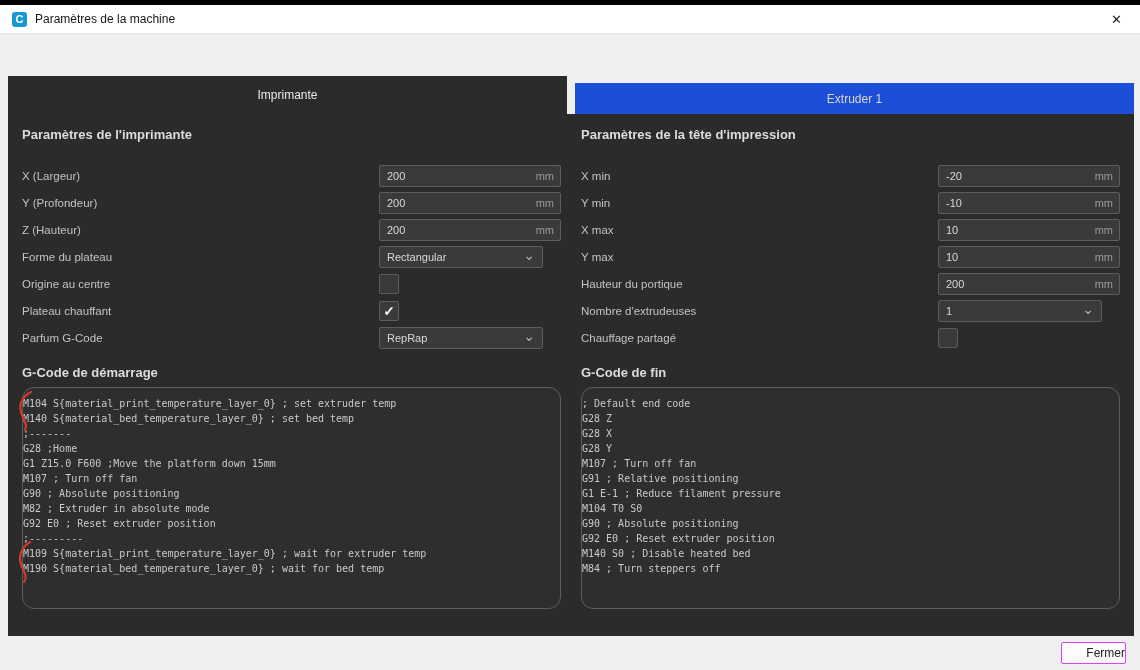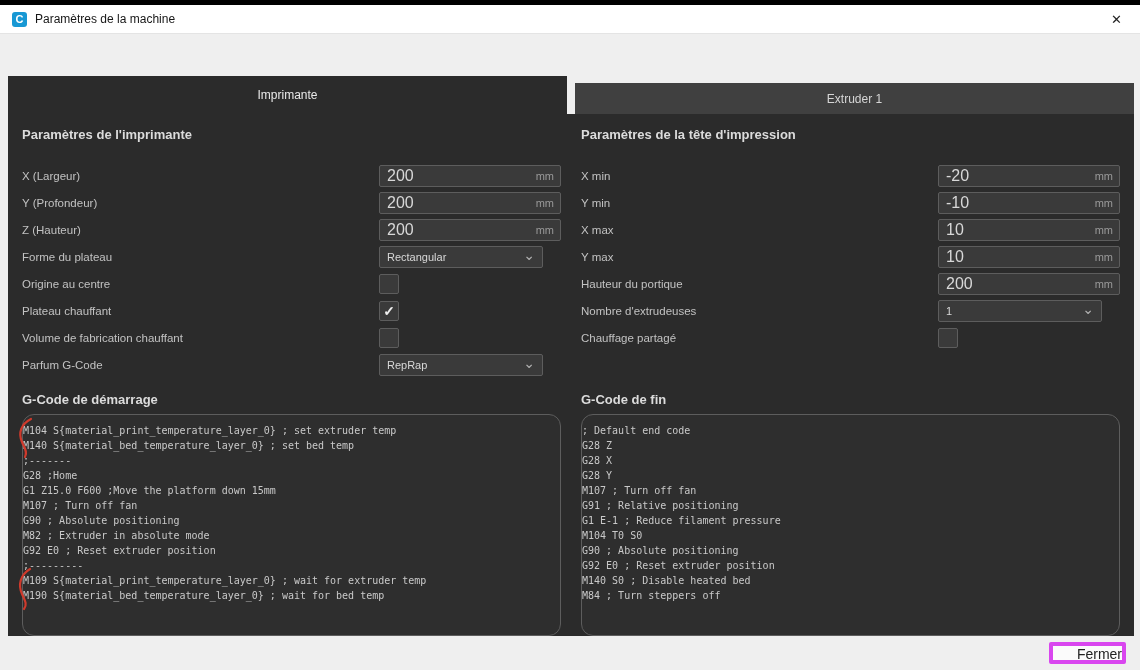--- a/index.html
+++ b/index.html
@@ -27,31 +27,31 @@
   .machine-name {
     font-size:15px; font-weight:bold; color:#1d1d1d; padding:13px 0 0 18px;margin-top:32px;
   }
   .panel { position:absolute; left:8px; top:76px; width:1126px; height:560px; }
   .tabbar { display:flex; gap:8px; height:38px; }
   .tab {
     flex:1; display:flex; align-items:center; justify-content:center;
     font-size:12px; cursor:pointer;
   }
   .tab.active { background:#2b2b2b; color:#e8e8e8; }
-  .tab.inactive { background:#404040; color:#d6d6d6; margin-top:7px; }
+  .tab.inactive { background:#1d4ed8; color:#d6d6d6; margin-top:7px; }
   .panel-body { background:#2b2b2b; height:522px; padding:0 14px; }
   .cols { display:flex; gap:20px; }
   .col { flex:1; min-width:0; }
   h3 { margin:13px 0 20px; font-size:13px; color:#dcdcdc; font-weight:bold; }
   .row { display:flex; align-items:center; justify-content:space-between; height:27px; }
   .lbl { font-size:11.5px; color:#c2c2c2; }
   .ctrl { width:182px; flex:0 0 182px; display:flex; position:relative; }
   .txt {
     width:100%; height:22px; background:#3a3a3a; border:1px solid #5d5d5d;
-    color:#d8d8d8; font-size:16px; padding:0 30px 0 7px; border-radius:2px;
+    color:#d8d8d8; font-size:11px; padding:0 30px 0 7px; border-radius:2px;
     font-family:"Liberation Sans", sans-serif; outline:none;
   }
   .unit {
     position:absolute; right:7px; top:50%; transform:translateY(-50%);
     font-size:11px; color:#9a9a9a; pointer-events:none;
   }
   .select {
     width:164px; height:22px; background:#3a3a3a; border:1px solid #5d5d5d;
     border-radius:2px; display:flex; align-items:center; padding:0 20px 0 7px;
     color:#d8d8d8; font-size:11px; position:relative; cursor:pointer;
@@ -75,22 +75,22 @@
   }
   .mark { position:absolute; pointer-events:none; }
   .mark1 { left:-7px; top:2px; }
   .mark2 { left:-7px; top:152px; }
   .footer {
     position:absolute; left:0; top:636px; width:1140px; height:34px;
     background:#efefef; display:flex; align-items:center; justify-content:flex-end;
     padding-right:14px;
   }
   .fermer-btn {
-    min-width:64px; height:22px; background:#fbfbfb; border:4px solid #d946ef;
-    border-radius:2px; font-size:14px; color:#222; cursor:pointer;
+    min-width:64px; height:22px; background:#fbfbfb; border:1px solid #d946ef;
+    border-radius:2px; font-size:12px; color:#222; cursor:pointer;
     font-family:"Liberation Sans", sans-serif;
     padding-left:24px;
   }
 </style>
 </head>
 <body>
 
 <div class="top-strip"></div>
 
 <div class="titlebar">
@@ -158,26 +158,20 @@
           </span>
         </div>
 
         <div class="row">
           <span class="lbl">Plateau chauffant</span>
           <span class="ctrl">
             <span class="checkbox">✓</span>
           </span>
         </div>
 
-        <div class="row">
-          <span class="lbl">Volume de fabrication chauffant</span>
-          <span class="ctrl">
-            <span class="checkbox"></span>
-          </span>
-        </div>
 
         <div class="row">
           <span class="lbl">Parfum G-Code</span>
           <span class="ctrl">
             <span class="select">
               <span>RepRap</span>
               <span class="chev">⌄</span>
             </span>
           </span>
         </div>

